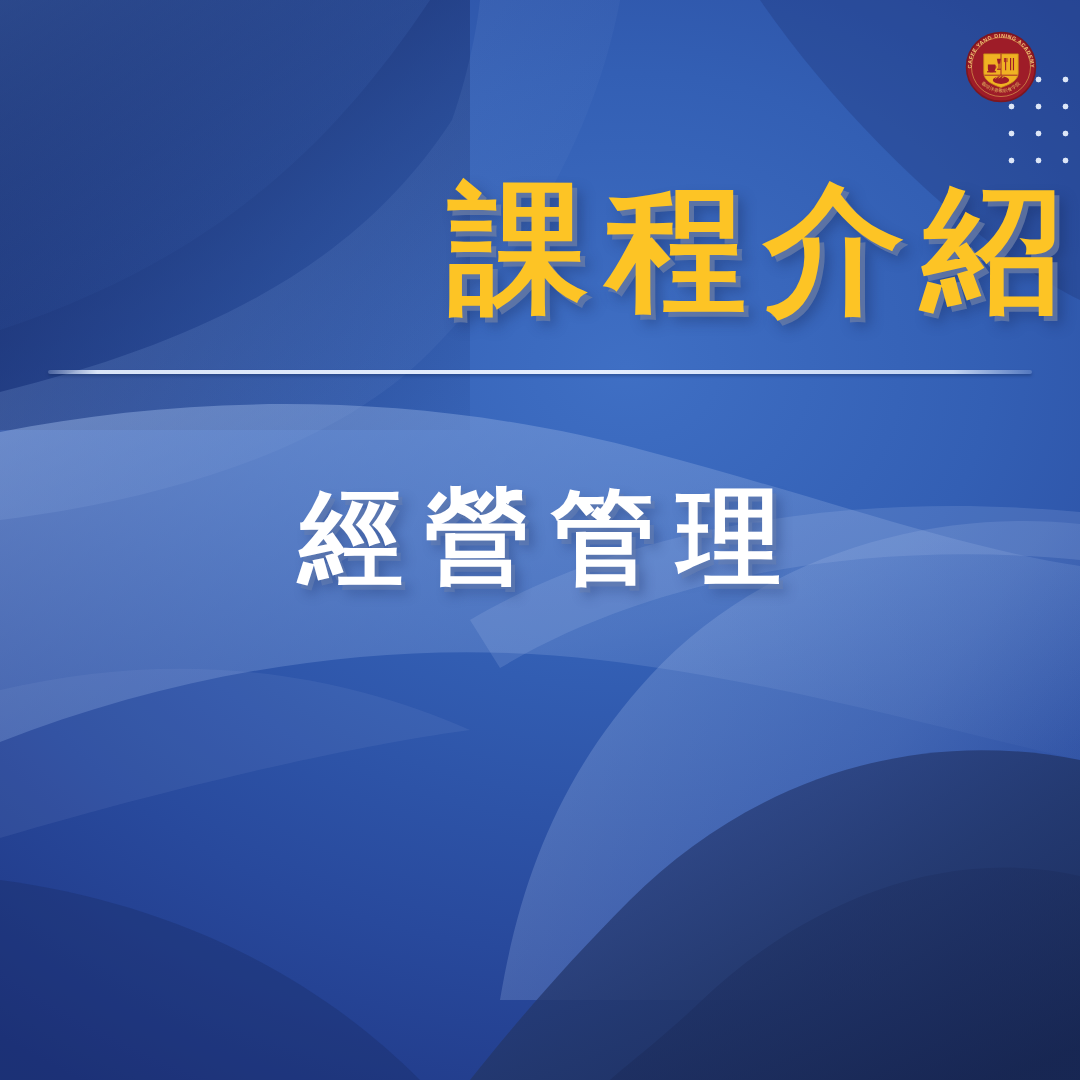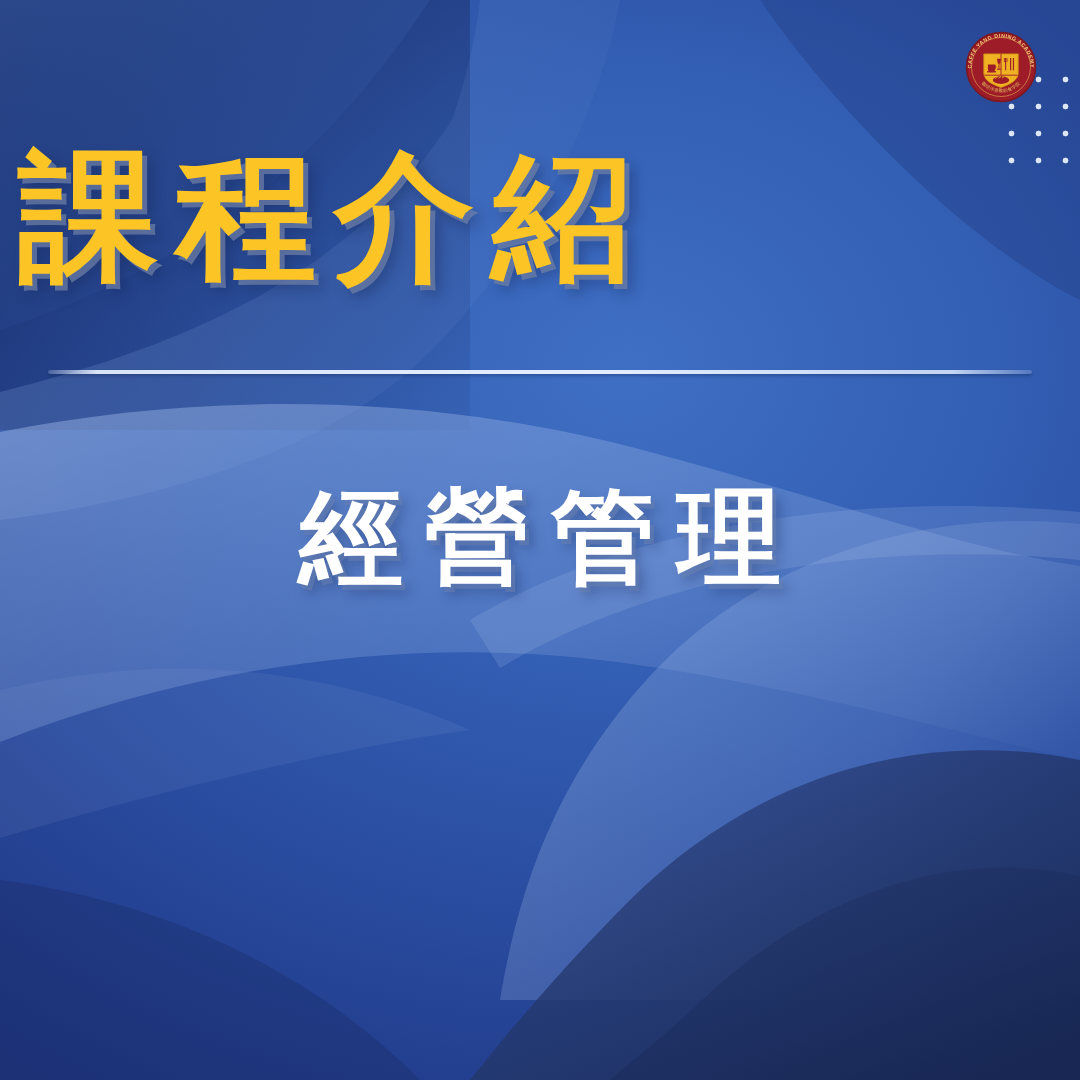--- a/index.html
+++ b/index.html
@@ -52,24 +52,24 @@
     top: 26px;
     left: 960px;
     width: 82px;
     height: 82px;
   }
   .logo svg { display: block; width: 82px; height: 82px; }
 
   
   .title-block {
     position: absolute;
-    top: 136px;
+    top: 168px;
     left: 0;
     width: 1080px;
-    text-align: left;
+    text-align: right;
   }
   .main-title {
     display: inline-block;
     margin: 0;
     font-size: 140px;
     line-height: 1.15;
     font-weight: 700;
     letter-spacing: 18px;
     
     text-indent: 18px;

